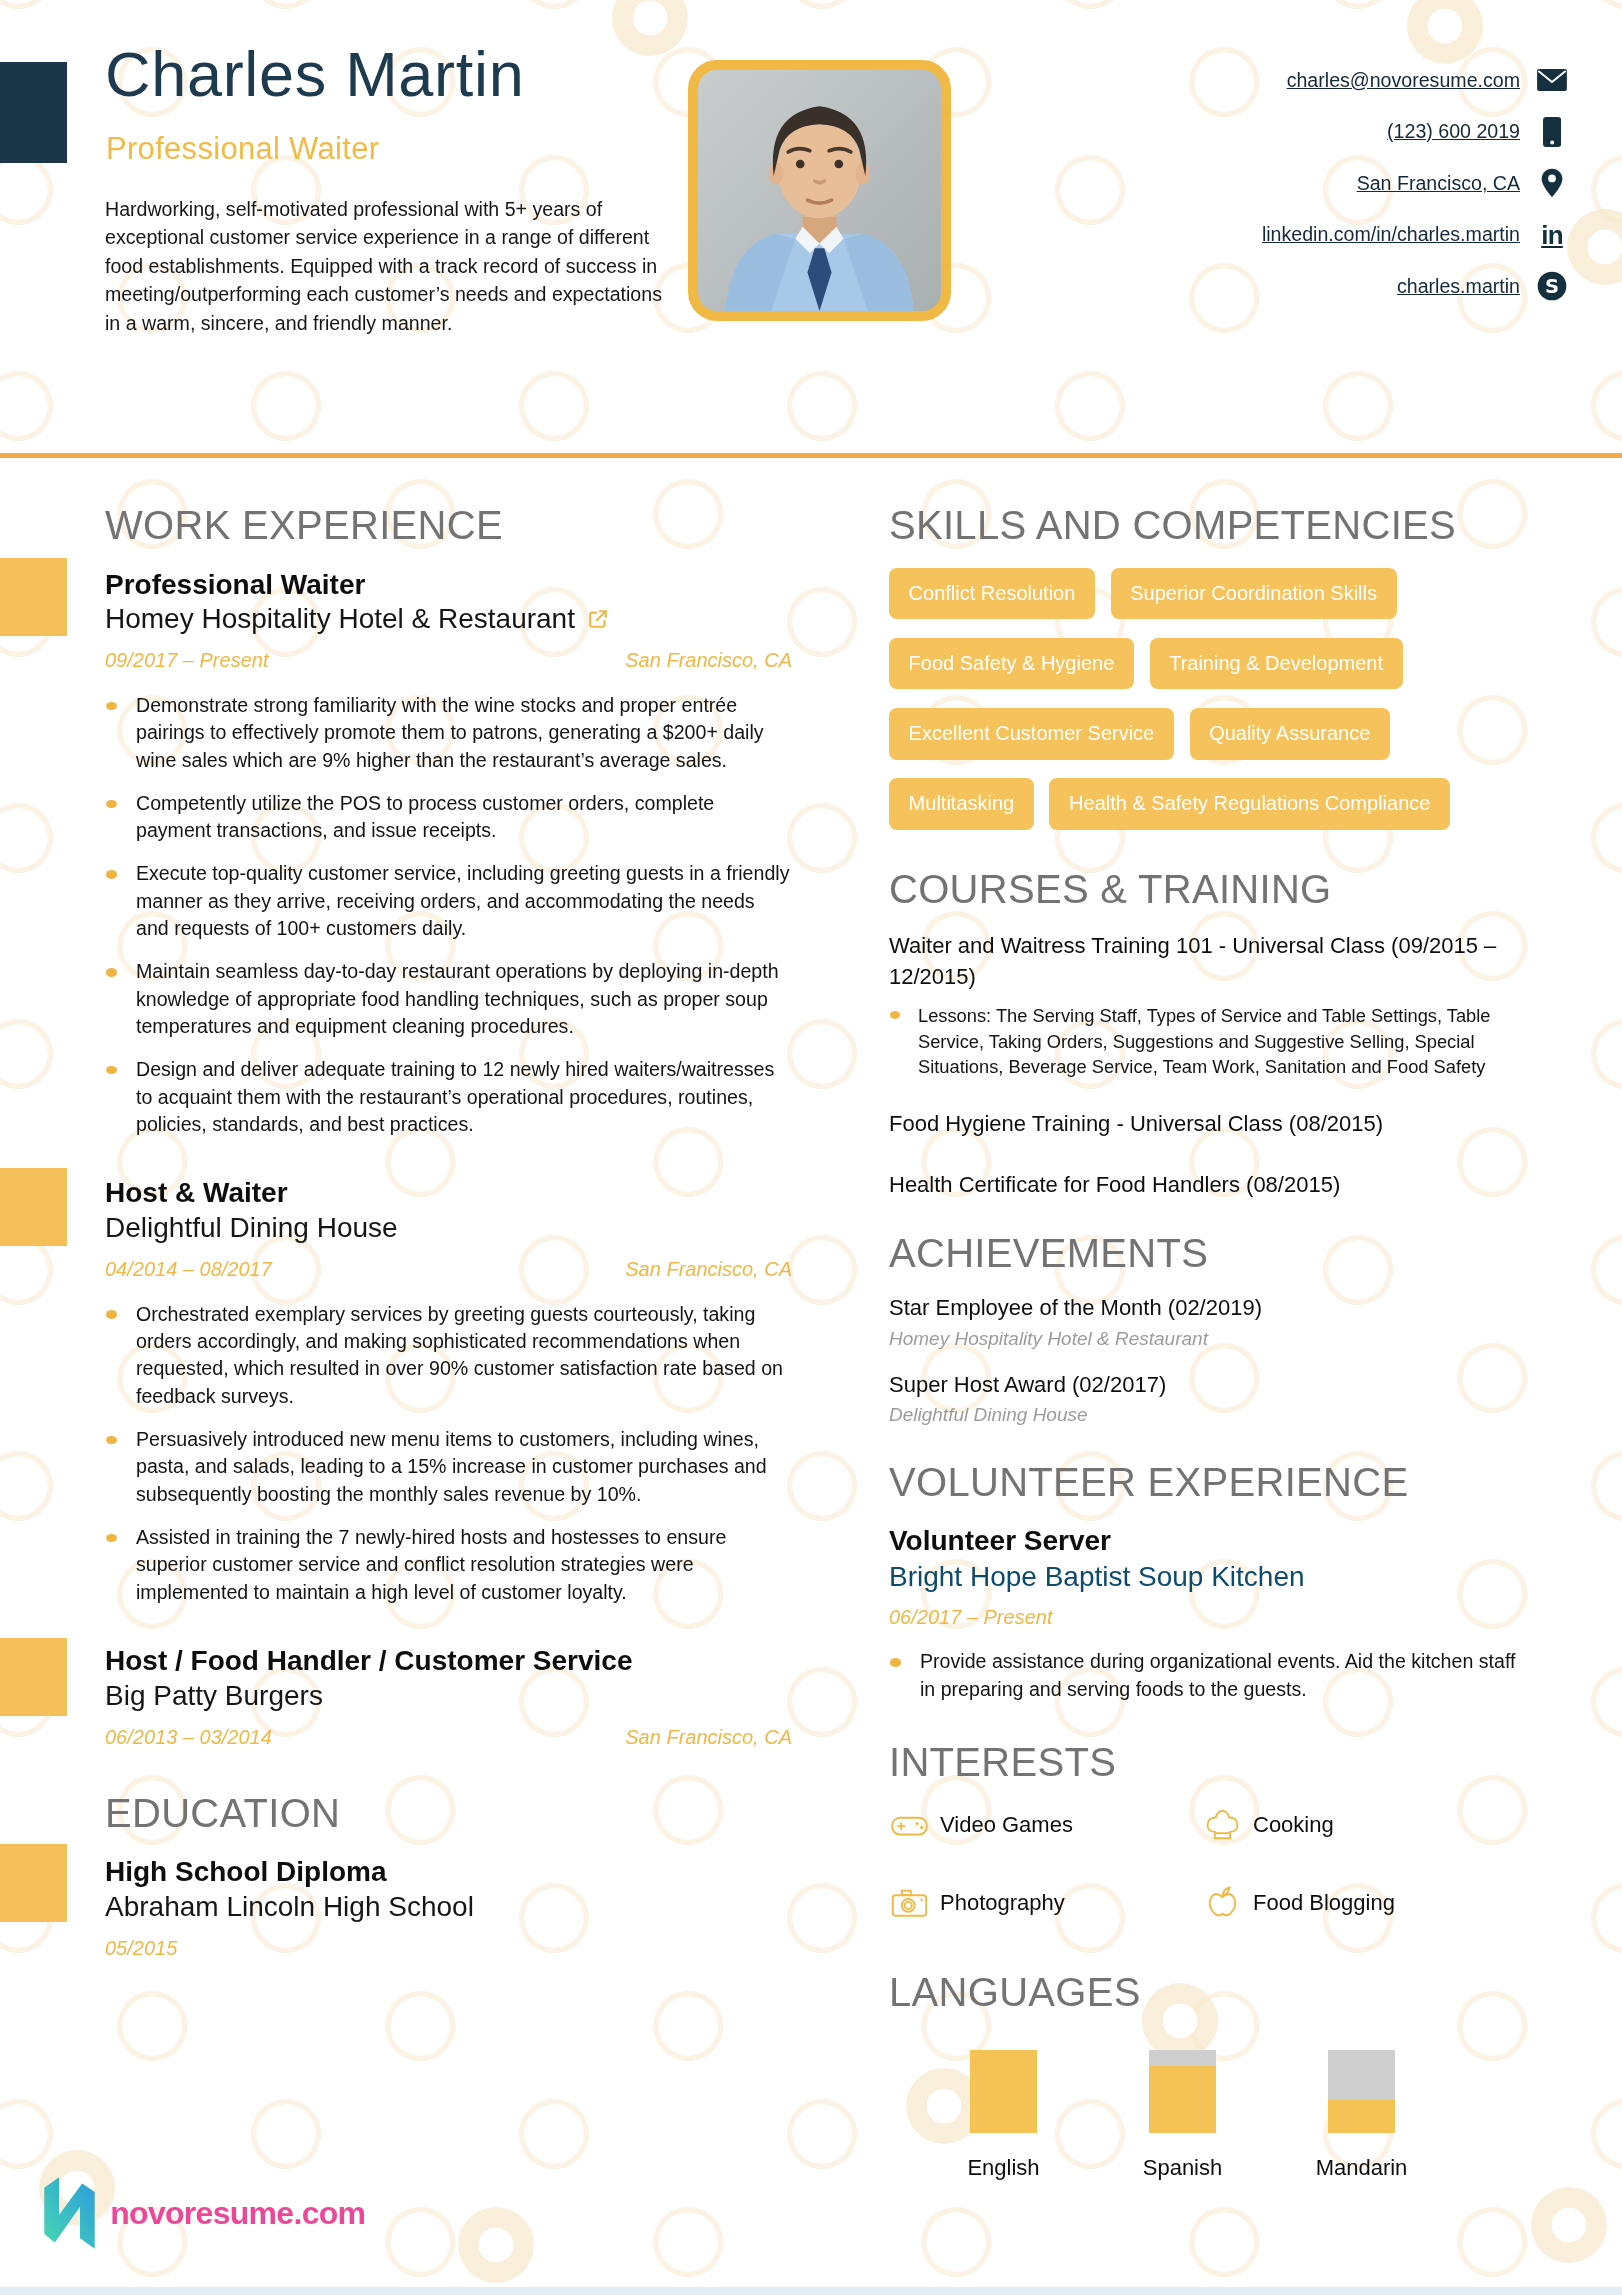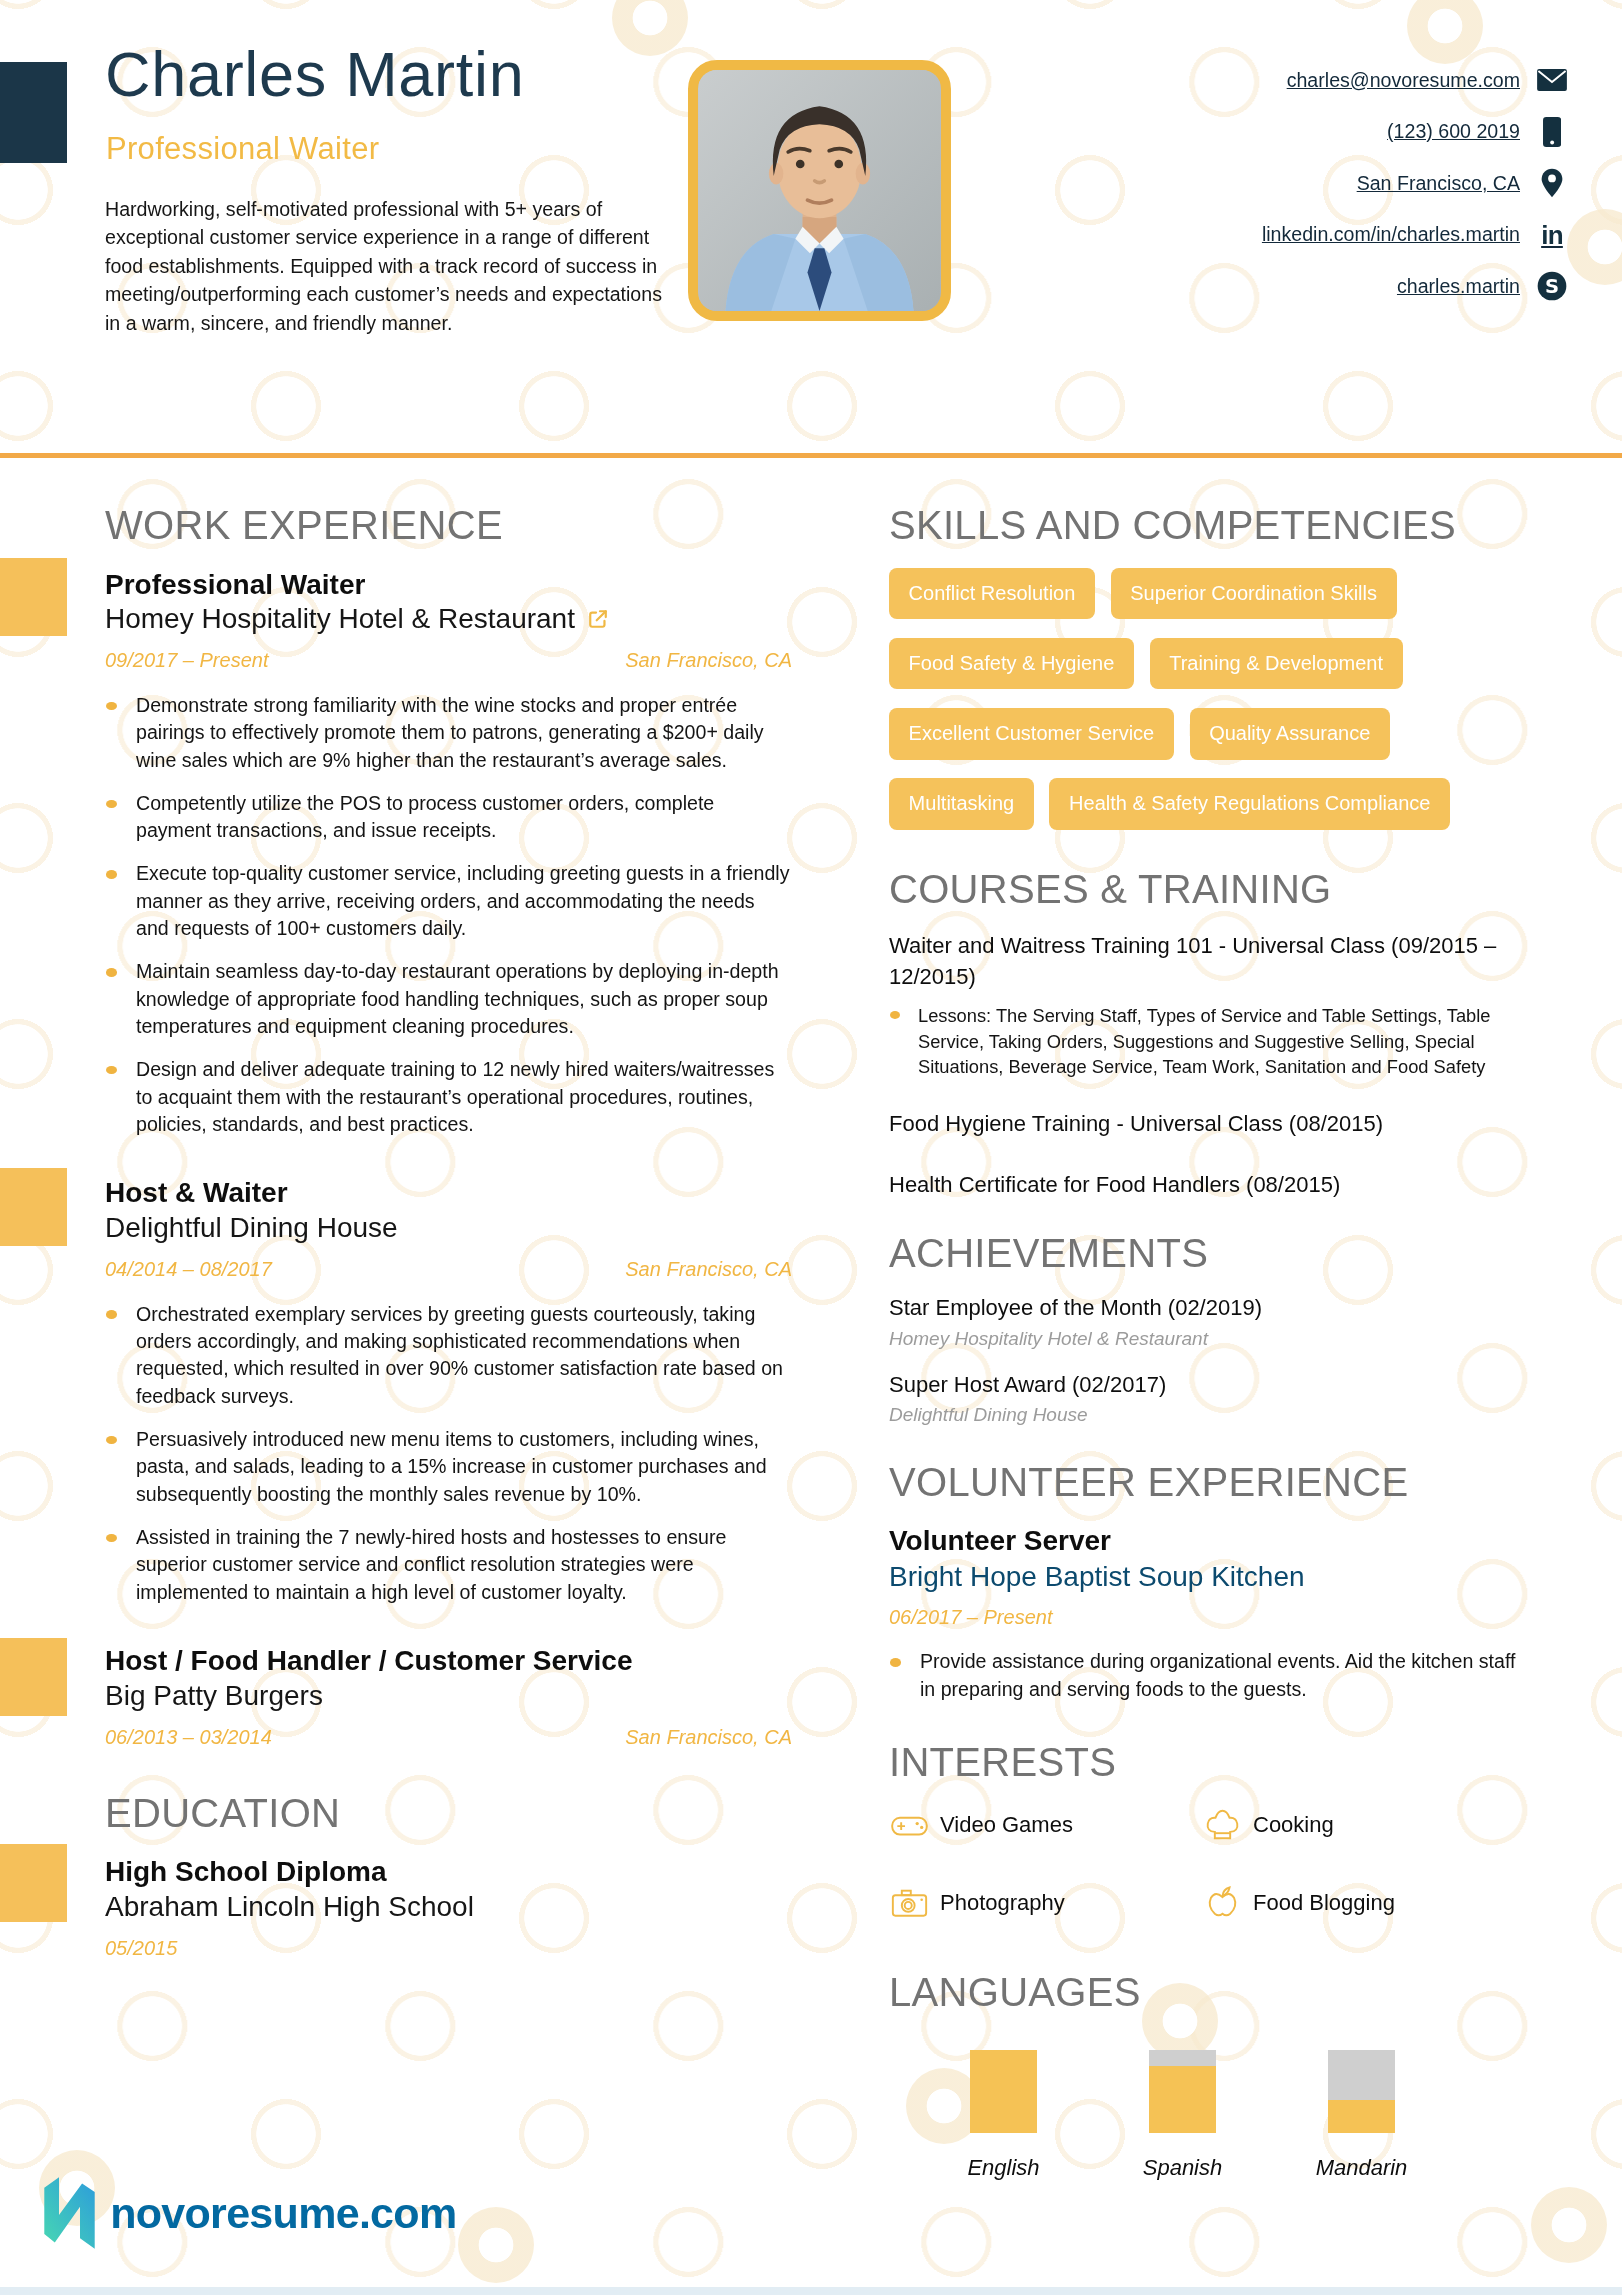--- a/index.html
+++ b/index.html
@@ -68,28 +68,28 @@
   .ach-title{font-size:22px;color:#0E0E0E;margin-bottom:6.5px;}
   .ach-org{font-size:19px;font-style:italic;color:#9C9C9C;}
   
   .vol-title{font-size:28px;font-weight:800;color:#0E0E0E;}
   .vol-org{font-size:28px;color:#0c4a6e;margin-top:3.9px;}
   
   .interests-grid{display:grid;grid-template-columns:313px 1fr;row-gap:37px;margin-bottom:46px;}
   .interest{display:flex;align-items:center;gap:10px;font-size:22px;color:#0E0E0E;text-align:center;}
   .iicon{width:41px;height:41px;flex:0 0 41px;}
   
-  .langs{display:flex;margin-left:39px;gap:28px;margin-top:35px;font-style:italic;}
+  .langs{display:flex;margin-left:39px;gap:28px;margin-top:35px;}
   .lang{width:151px;display:flex;flex-direction:column;align-items:center;}
   .lang-bar{position:relative;width:67px;height:83px;background:#CFCFCF;overflow:hidden;}
   .lang-fill{position:absolute;left:0;bottom:0;width:100%;background:#F5C255;}
   .lang-label{margin-top:22px;font-size:22px;color:#0E0E0E;white-space:nowrap;}
   
   .footer-logo{position:absolute;left:38px;top:2167px;display:flex;align-items:center;gap:9.2px;}
-  .footer-logo .ntext{font-size:43px;font-weight:800;color:#0369a1;letter-spacing:-0.7px;}
+  .footer-logo .ntext{font-size:32px;font-weight:800;color:#ec4899;letter-spacing:-0.7px;}
   .bottom-strip{position:absolute;left:0;bottom:0;width:100%;height:7.9px;background:#E2EDF4;}
   svg{display:block;}
 </style>
 </head>
 <body>
 
 <div class="page">
   <div class="pattern"></div>
   <div class="donut" style="left:612px;top:-19.6px;"></div>
   <div class="donut" style="left:1407px;top:-11.8px;"></div>

